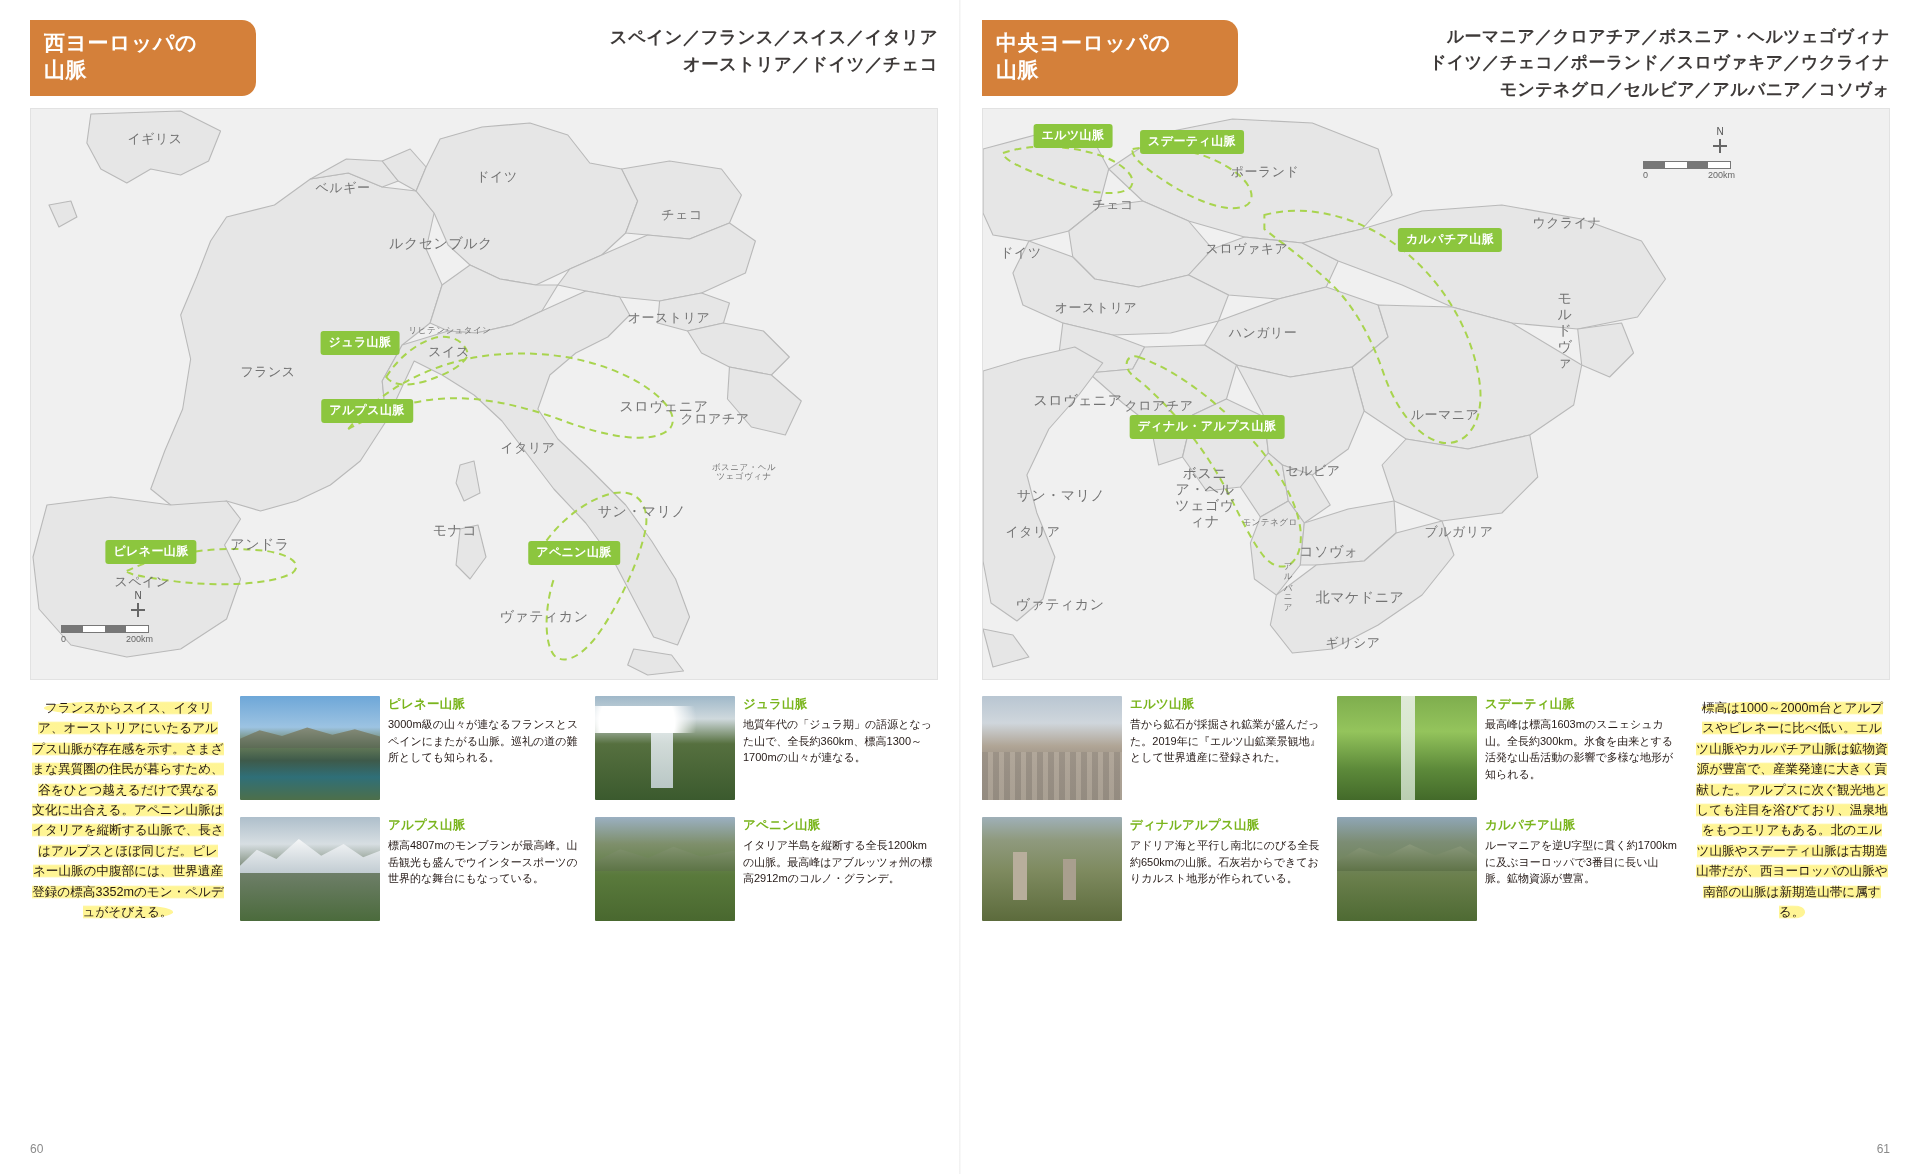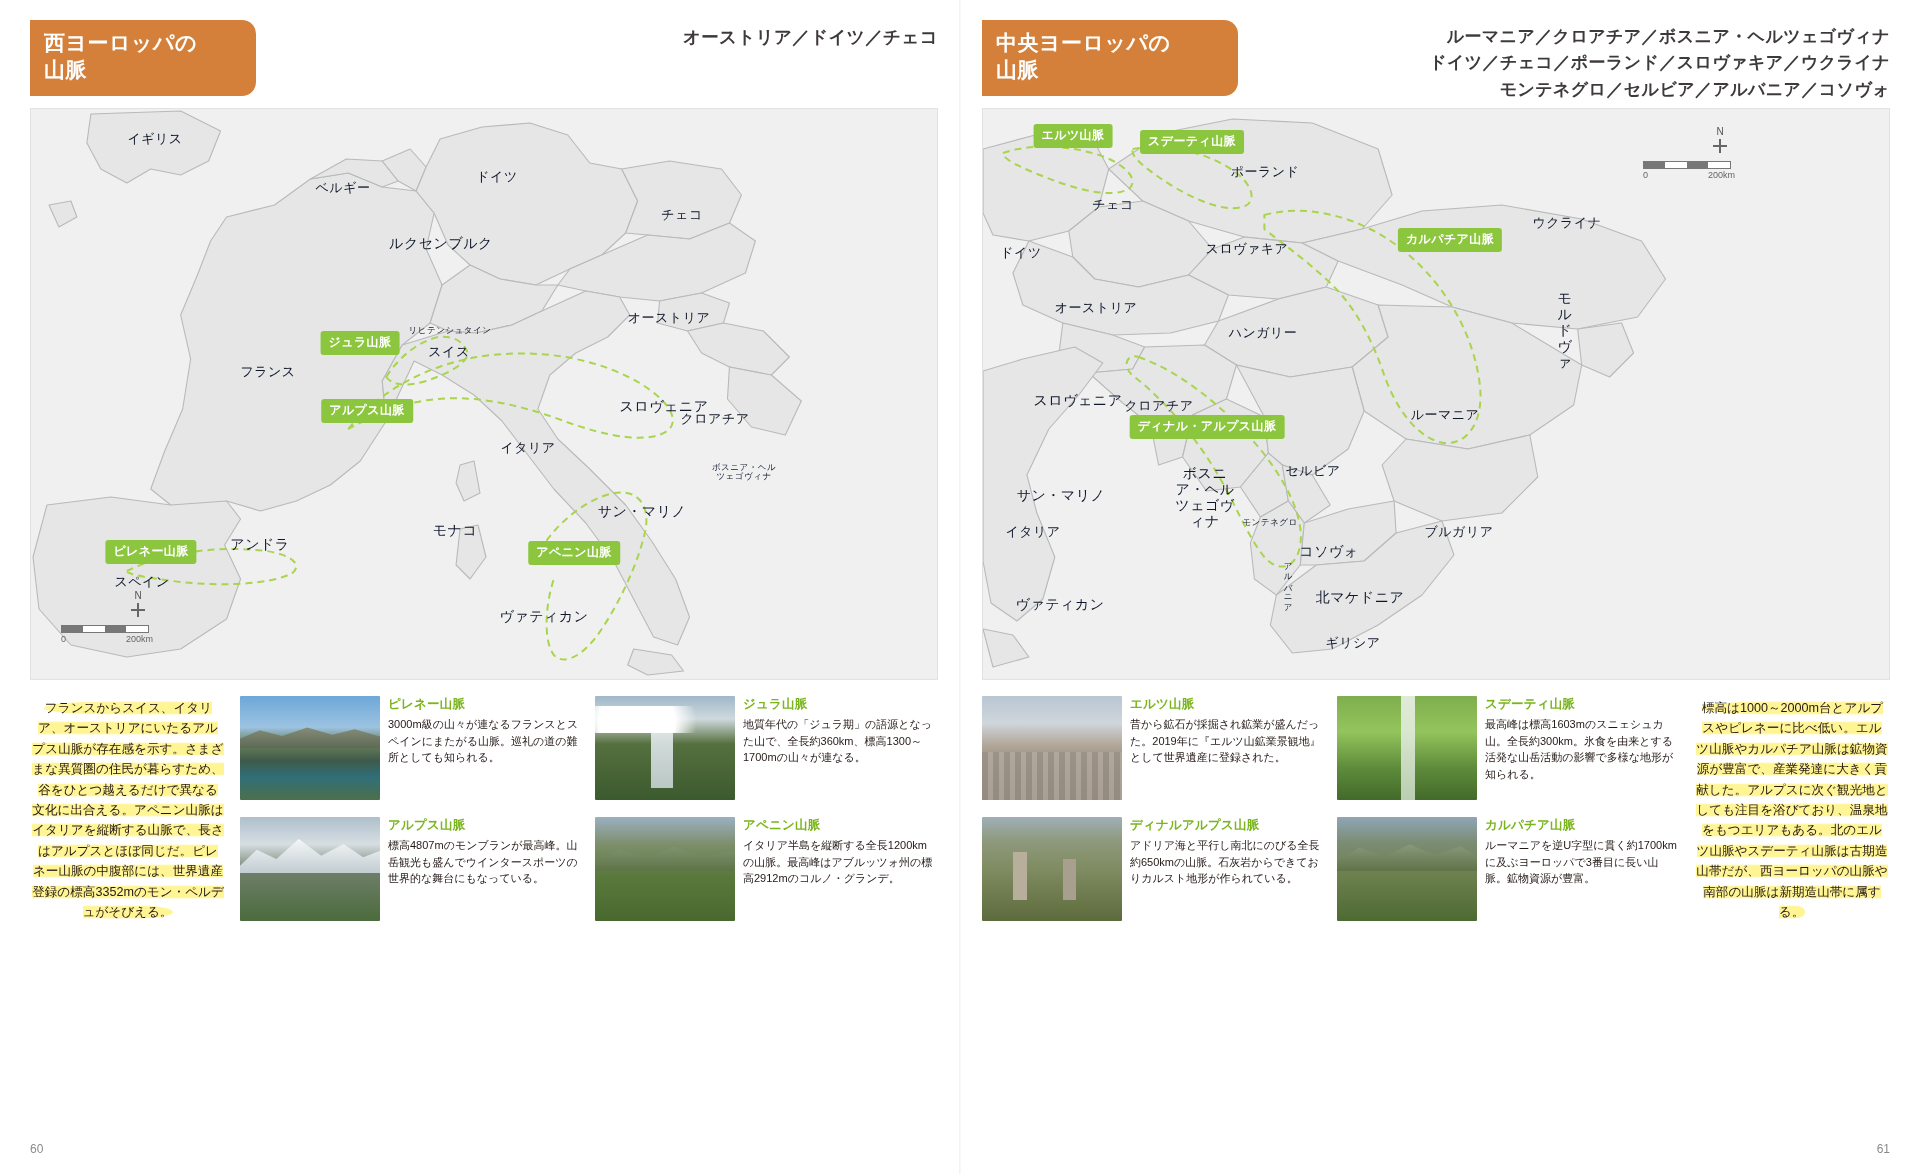--- a/index.html
+++ b/index.html
@@ -92,21 +92,21 @@
     background: #f0f0f0;
     border: 1px solid #e2e2e2;
     box-sizing: border-box;
     overflow: hidden;
   }
   .map svg { position: absolute; inset: 0; width: 100%; height: 100%; }
 
   .country-label {
     position: absolute;
     font-size: 13px;
-    color: #0f172a;
+    color: #737373;
     white-space: nowrap;
     transform: translate(-50%, -50%);
     letter-spacing: 0.5px;
   }
   .country-label.small { font-size: 14px; line-height: 1.15; margin-top: 16px; }
   .country-label.tiny  { font-size: 8.5px; line-height: 1.1; }
   .country-label.vertical {
     writing-mode: vertical-rl;
     text-orientation: upright;
   }
@@ -235,20 +235,21 @@
 
   <div class="page left">
 
     <div class="header">
       <div class="header-rule"></div>
       <div class="title-tab">
         <span class="l1">西ヨーロッパの</span>
         <span class="l2">山脈</span>
       </div>
       <div class="subtitle">
+        <span>スペイン／フランス／スイス／イタリア</span>
         <span>オーストリア／ドイツ／チェコ</span>
       </div>
     </div>
 
     <div class="map">
       <svg viewBox="0 0 908 570" preserveAspectRatio="none">
         <g fill="#e6e6e6" stroke="#b9b9b9" stroke-width="1.1" stroke-linejoin="round">
 
           <path d="M60 5 L150 2 L190 22 L178 52 L150 66 L120 60 L96 74 L70 60 L56 34 Z"></path>
           <path d="M18 96 L40 92 L46 108 L28 118 Z"></path>

